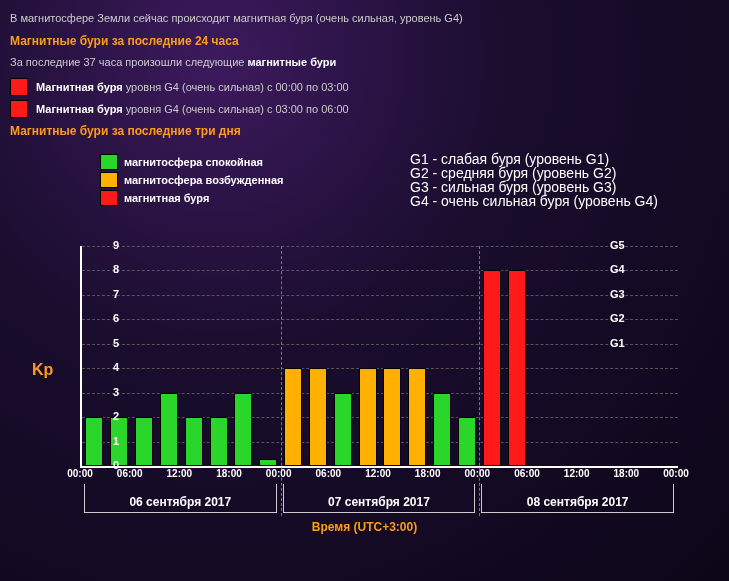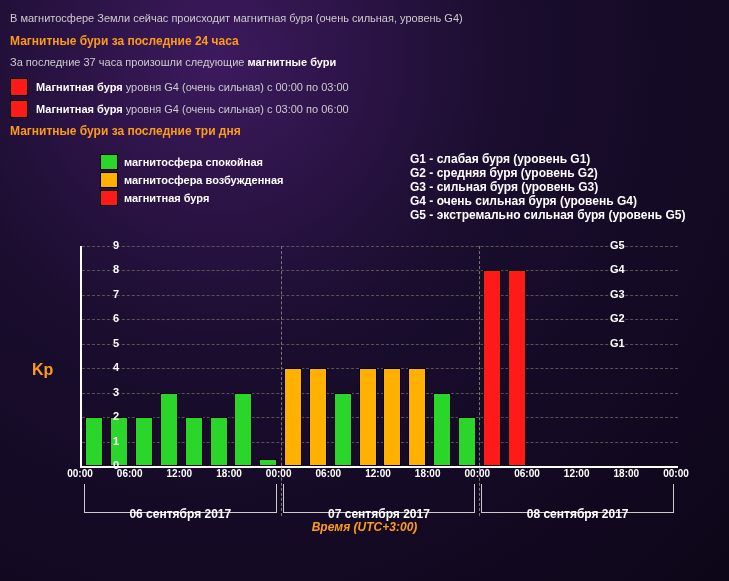--- a/index.html
+++ b/index.html
@@ -43,21 +43,21 @@
   .chart-legend-left {
     position: absolute;
     top: 6px; left: 90px;
   }
   .chart-legend-left .legrow { display:flex; align-items:center; margin:2px 0; }
   .chart-legend-left .legsw { width:16px; height:14px; margin-right:6px; border:1px solid #000;}
   .chart-legend-left .legtxt { color:#fff; font-weight:bold; font-size:11px; }
   .chart-legend-right {
     position: absolute;
     top: 6px; left: 400px;
-    color:#fff; font-weight:bold; font-size:12px; line-height:14px;
+    color:#fff; font-weight:normal; font-size:14px; line-height:14px;
   }
   .kp-label {
     position:absolute;
     left: 22px; top: 215px;
     color:#ff9b1a; font-weight:bold; font-size:16px;
   }
   .plot {
     position:absolute;
     left: 70px; top: 100px;
     width: 596px; height: 220px;
@@ -93,27 +93,27 @@
     position:absolute; top:0;
     color:#fff; font-size:10px; font-weight:bold;
     transform: translateX(-50%);
     white-space:nowrap;
   }
   .day-bracket {
     position:absolute; top:338px; height:28px;
     border:1px solid #ccc; border-top:none;
   }
   .day-label {
-    position:absolute; width:100%; top:23px;
+    position:absolute; width:100%; top:11px;
     text-align:center; color:#fff; font-weight:bold; font-size:12px;
   }
   .time-axis-label {
     position:absolute; left:0; width:709px; top:374px;
     text-align:center;
-    color:#ff9b1a; font-weight:bold; font-size:12px;font-style:italic;
+    color:#ff9b1a; font-weight:bold; font-size:12px;
   }
 </style>
 </head>
 <body>
 
 <div class="content">
   <div class="status-line">В магнитосфере Земли сейчас происходит магнитная буря (очень сильная, уровень G4)</div>
 
   <div class="heading">Магнитные бури за последние 24 часа</div>
   <div class="status-line">
@@ -145,21 +145,20 @@
         <div class="legrow">
           <div class="legsw sw-red"></div>
           <div class="legtxt">магнитная буря</div>
         </div>
       </div>
     <div class="chart-legend-right" id="legend-right">
         <div>G1 - слабая буря (уровень G1)</div>
         <div>G2 - средняя буря (уровень G2)</div>
         <div>G3 - сильная буря (уровень G3)</div>
         <div>G4 - очень сильная буря (уровень G4)</div>
-        <div>G5 - экстремально сильная буря (уровень G5)</div>
       </div>
     <div class="kp-label">Kp</div>
 
     <div class="plot" id="plot">
         <div class="grid-h" style="top: 195.556px;"></div>
         <div class="grid-h" style="top: 171.111px;"></div>
         <div class="grid-h" style="top: 146.667px;"></div>
         <div class="grid-h" style="top: 122.222px;"></div>
         <div class="grid-h" style="top: 97.7778px;"></div>
         <div class="grid-h" style="top: 73.3333px;"></div>

